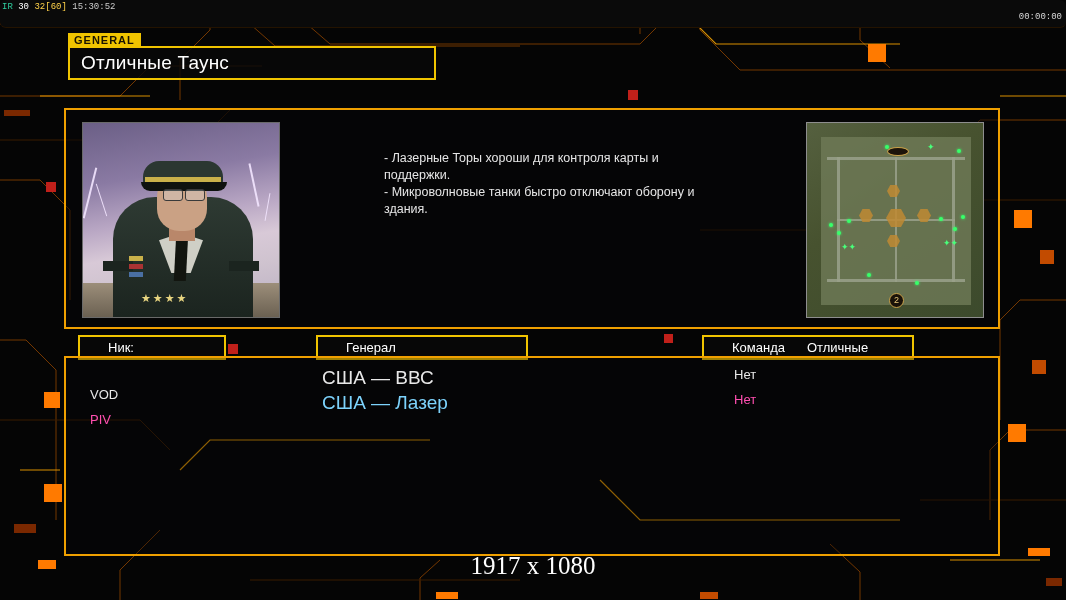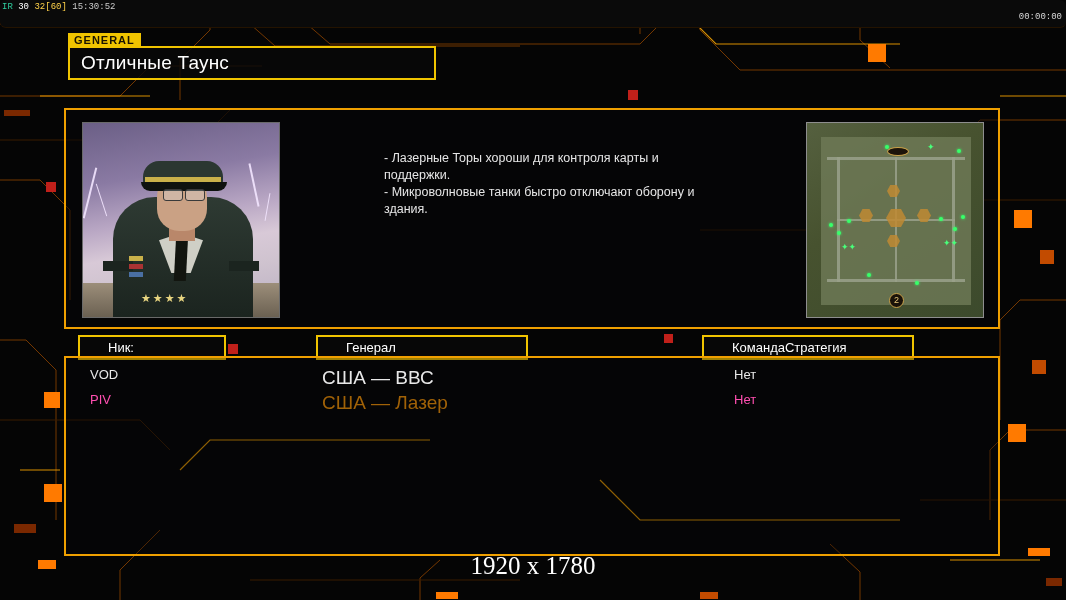--- a/index.html
+++ b/index.html
@@ -108,29 +108,29 @@
     clip-path:polygon(25% 0,75% 0,100% 50%,75% 100%,25% 100%,0 50%); }
 
   
   .hdr-box {
     position:absolute; height:25px; border:2px solid #f0c400;
     background:rgba(8,8,8,0.9); display:flex; align-items:center;
     font-size:13px; color:#ffffff; padding-left:28px;
   }
   #hdr-nick { left:78px; top:335px; width:148px; }
   #hdr-gen  { left:316px; top:335px; width:212px; }
-  #hdr-team { left:702px; top:335px; width:212px; display:flex; }
+  #hdr-team { left:702px; top:335px; width:212px; display:flex; gap:22px; }
 
   
   #list-panel {
     position:absolute; left:64px; top:356px; width:936px; height:200px;
     border:2px solid #f0a000; background:rgba(6,6,8,0.35);
   }
   .row { position:absolute; left:0; width:936px; height:25px; }
-  .row .c-nick { position:absolute; left:24px; font-size:13px; }
+  .row .c-nick { position:absolute; left:24px; font-size:13px;margin-top:20px; }
   .row .c-gen  { position:absolute; left:256px; font-size:19px; }
   .row .c-team { position:absolute; left:668px; font-size:13px; }
   .row .c-prog { position:absolute; left:732px; top:4px; width:190px; height:12px; }
   .bar { width:100%; height:12px; background:repeating-linear-gradient(
       to right,#6f6f6f 0 4px,#1a1a1a 4px 6px); border:0; }
 
   #res { position:absolute; left:0; top:552px; width:1066px; text-align:center;
     font-size:25px; color:#ffffff; font-family:"Liberation Serif", serif; }
 </style>
 </head>
@@ -276,34 +276,34 @@
 </div>
 
 <div class="hdr-box" id="hdr-nick">
   <span>Ник:</span>
 </div>
 <div class="hdr-box" id="hdr-gen">
   <span>Генерал</span>
 </div>
 <div class="hdr-box" id="hdr-team">
   <span>Команда</span>
-  <span>Стратегия</span>
+  <span>Отличные</span>
 </div>
 
 <div id="list-panel">
 
   <div class="row" style="top:9px;">
     <span class="c-nick">VOD</span>
     <span class="c-gen">США — ВВС</span>
     <span class="c-team">Нет</span>
     <span class="c-prog"><span class="bar"></span></span>
   </div>
 
   <div class="row" style="top:34px;color:#ff4fb0;padding-left:41px;">
     <span class="c-nick" style="color:#ff4fb0">PIV</span>
-    <span class="c-gen" style="color:#a16207">США — Лазер</span>
+    <span class="c-gen" style="color:#7dd3fc">США — Лазер</span>
     <span class="c-team" style="color:#ff4fb0">Нет</span>
     <span class="c-prog"><span class="bar"></span></span>
   </div>
 
 </div>
 
-<div id="res">1920 x 1780</div>
+<div id="res">1917 x 1080</div>
 
 </body></html>

